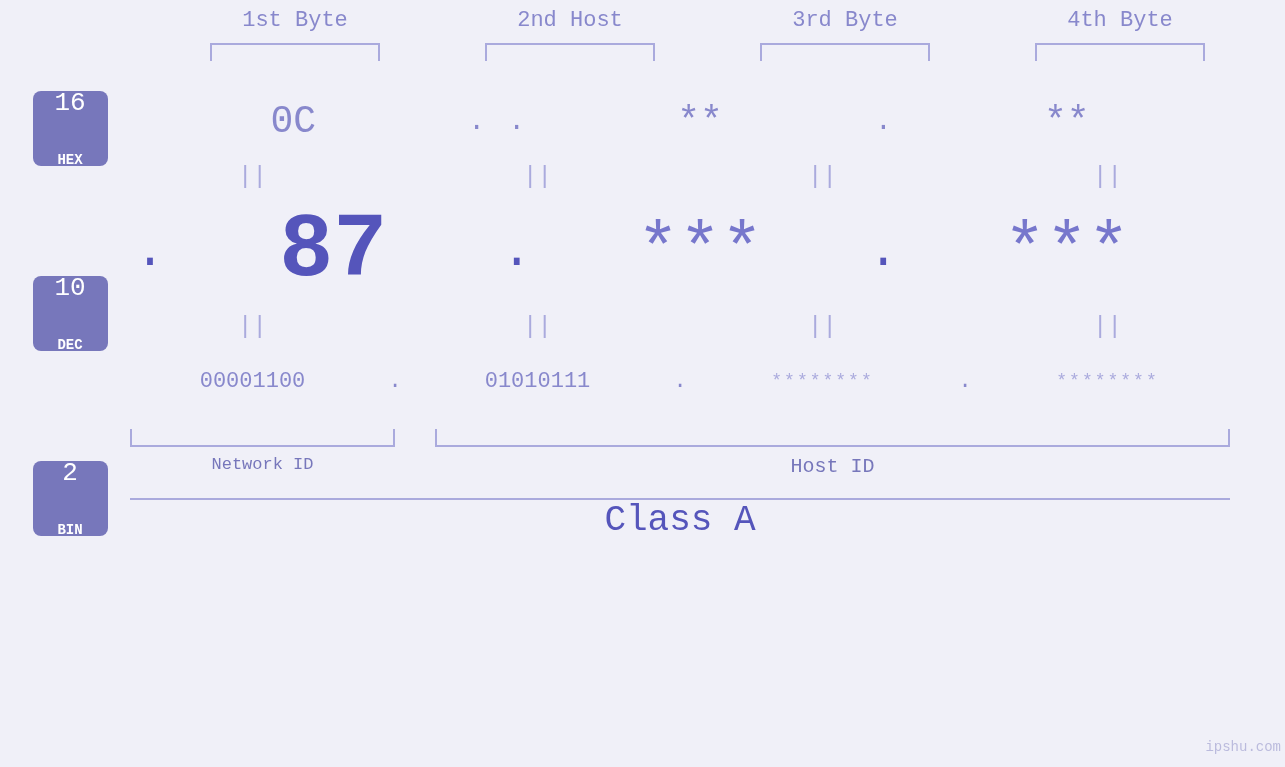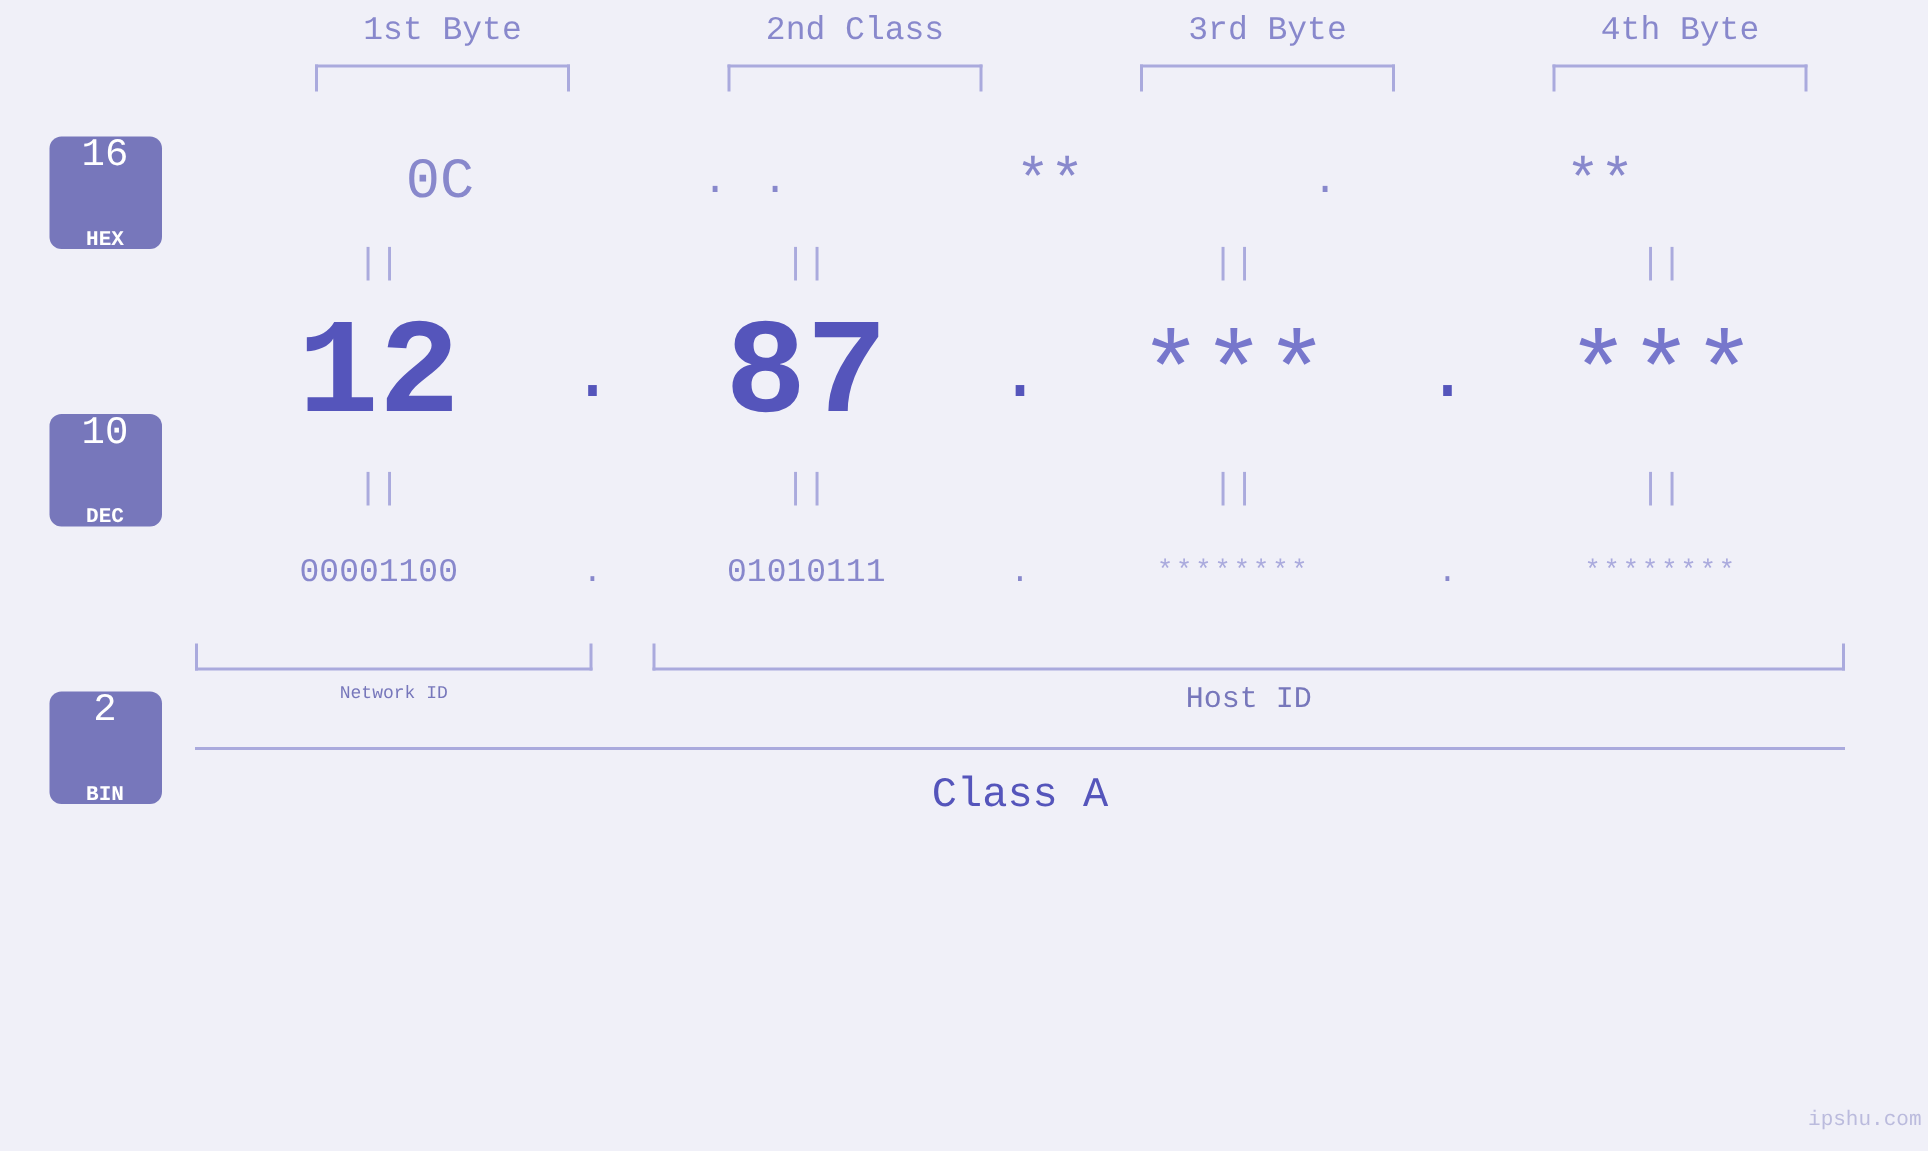--- a/index.html
+++ b/index.html
@@ -199,21 +199,21 @@
     
     .small-dot { font-size: 28px; }
   </style>
 </head>
 <body>
 
 <div class="container">
 
   <div class="byte-headers">
     <div class="byte-header">1st Byte</div>
-    <div class="byte-header">2nd Class</div>
+    <div class="byte-header">2nd Host</div>
     <div class="byte-header">3rd Byte</div>
     <div class="byte-header">4th Byte</div>
   </div>
 
   <div class="top-brackets">
     <div class="bracket-segment">
       <div class="bracket-line"></div>
     </div>
     <div class="bracket-segment">
       <div class="bracket-line"></div>
@@ -278,23 +278,20 @@
         <div class="equals-cell">
           <span>||</span>
         </div>
         <div class="equals-spacer"></div>
         <div class="equals-cell">
           <span>||</span>
         </div>
       </div>
 
       <div class="row-dec">
-        <div class="cell">
-          <span class="dec-value">12</span>
-        </div>
         <div class="dot-cell" style="font-size:50px; color:#5555bb;">
           <span>.</span>
         </div>
         <div class="cell">
           <span class="dec-value">87</span>
         </div>
         <div class="dot-cell" style="font-size:50px; color:#5555bb;">
           <span>.</span>
         </div>
         <div class="cell">
@@ -355,28 +352,28 @@
         <div style="display:flex; width:1100px; align-items:flex-start;">
 
           <div style="width:265px; height:18px; border-bottom:2px solid #aaaadd; border-left:2px solid #aaaadd; border-right:2px solid #aaaadd;"></div>
 
           <div style="width:40px;"></div>
 
           <div style="flex:1; height:18px; border-bottom:2px solid #aaaadd; border-left:2px solid #aaaadd; border-right:2px solid #aaaadd;"></div>
         </div>
 
         <div style="display:flex; width:1100px; margin-top:8px;">
-          <div style="width:265px; text-align:center; color:#7777bb; font-size:12px; font-family:'Courier New',monospace;">Network ID</div>
+          <div style="width:265px; text-align:center; color:#7777bb; font-size:17px; font-family:'Courier New',monospace;">Network ID</div>
           <div style="width:40px;"></div>
           <div style="flex:1; text-align:center; color:#7777bb; font-size:20px; font-family:'Courier New',monospace;">Host ID</div>
         </div>
       </div>
 
       <div style="margin-top:20px; width:1100px;">
         <div style="width:100%; height:2px; border-bottom:2px solid #aaaadd;"></div>
-        <div style="text-align:center; color:#5555bb; font-size:28px; font-family:'Courier New',monospace; margin-top:15px;">Class A</div>
+        <div style="text-align:center; color:#5555bb; font-size:36px; font-family:'Courier New',monospace; ">Class A</div>
       </div>
 
     </div>
   </div>
 
   <div class="watermark">ipshu.com</div>
 </div>
 
 </body></html>

